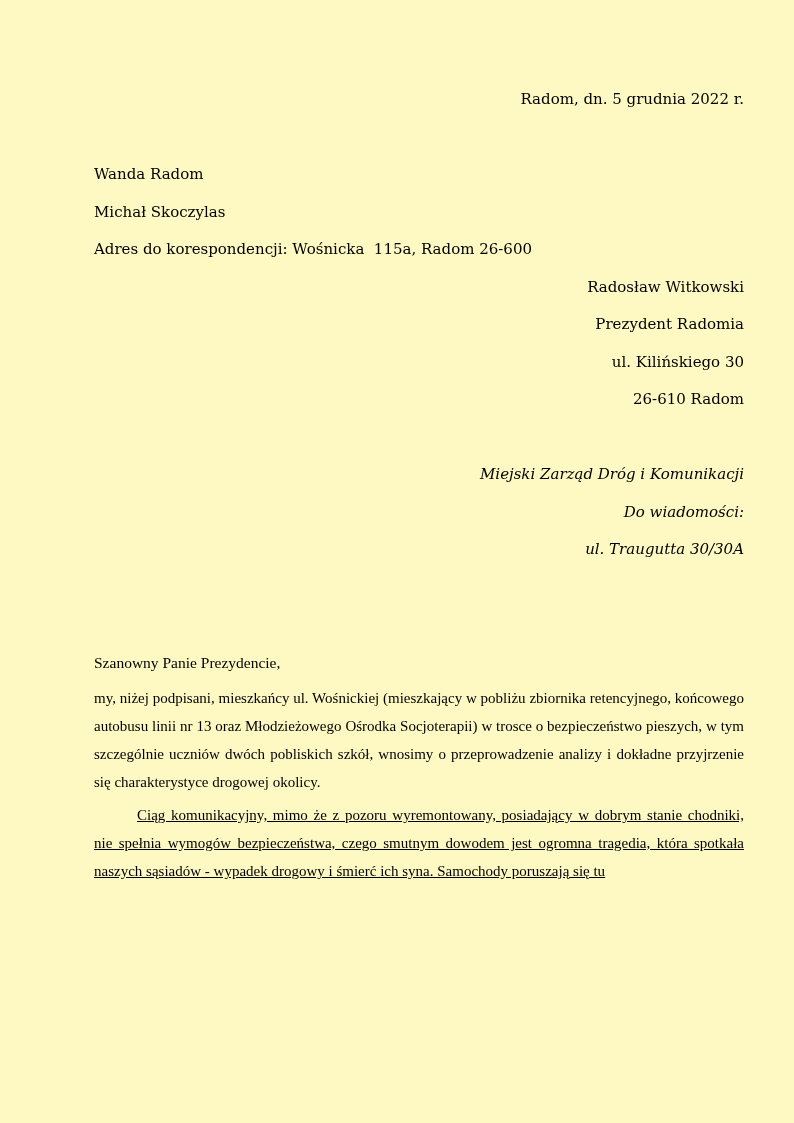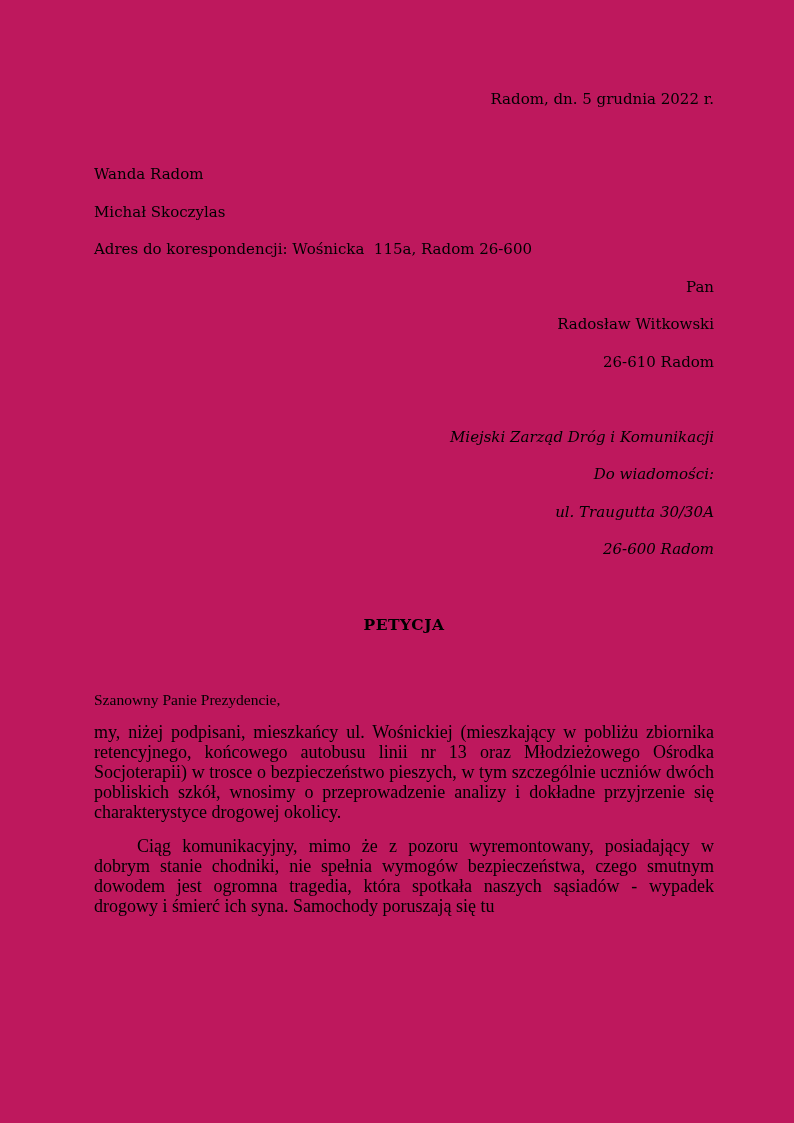--- a/index.html
+++ b/index.html
@@ -5,22 +5,22 @@
   html, body {
     margin: 0;
     padding: 0;
     background: #ffffff;
   }
   .page {
     position: relative;
     width: 794px;
     height: 1123px;
     box-sizing: border-box;
-    padding: 81px 80px 0 94px;
-    background: #be185d;
+    padding: 81px 50px 0 94px;
+    background: #fef9c3;
     color: #000000;
     overflow: hidden;
   }
   
   .hline {
     font-family: "DejaVu Serif", serif;
     font-size: 15px;
     height: 37.5px;
     line-height: 37.5px;
     white-space: pre-wrap;
@@ -37,57 +37,57 @@
     font-size: 15.5px;
     letter-spacing: 0.5px;
   }
   .salutation-line {
     font-family: Liberation Serif, serif;
     font-size: 15.5px;
   }
   
   .para {
     font-family: "Liberation Serif", serif;
-    font-size: 18px;
-    line-height: 20px;
+    font-size: 15px;
+    line-height: 28px;
     text-align: justify;
     margin: 3px 0 0 0;
   }
   .para.indent {
     text-indent: 43px;
-    margin-top: 14px;
+    margin-top: 5px;
+    text-decoration: underline;
   }
 </style>
 </head>
 <body>
 
 <div class="page">
 
   <div class="hline right">Radom, dn. 5 grudnia 2022 r.</div>
 
   <div class="blank"></div>
 
   <div class="hline">Wanda Radom</div>
   <div class="hline">Michał Skoczylas</div>
   <div class="hline">Adres do korespondencji: Wośnicka  115a, Radom 26-600</div>
 
-  <div class="hline right">Pan</div>
   <div class="hline right">Radosław Witkowski</div>
+  <div class="hline right">Prezydent Radomia</div>
+  <div class="hline right">ul. Kilińskiego 30</div>
   <div class="hline right">26-610 Radom</div>
 
   <div class="blank"></div>
 
   <div class="hline right italic">Miejski Zarząd Dróg i Komunikacji</div>
   <div class="hline right italic">Do wiadomości:</div>
   <div class="hline right italic">ul. Traugutta 30/30A</div>
-  <div class="hline right italic">26-600 Radom</div>
 
   <div class="blank"></div>
 
-  <div class="hline title-line">PETYCJA</div>
 
   <div class="blank"></div>
 
   <div class="hline salutation-line">Szanowny Panie Prezydencie,</div>
 
   <p class="para">my, niżej podpisani, mieszkańcy ul. Wośnickiej (mieszkający w pobliżu zbiornika retencyjnego, końcowego autobusu linii nr 13 oraz Młodzieżowego Ośrodka Socjoterapii) w trosce o bezpieczeństwo pieszych, w tym szczególnie uczniów dwóch pobliskich szkół, wnosimy o przeprowadzenie analizy i dokładne przyjrzenie się charakterystyce drogowej okolicy.</p>
   <p class="para indent">Ciąg komunikacyjny, mimo że z pozoru wyremontowany, posiadający w dobrym stanie chodniki, nie spełnia wymogów bezpieczeństwa, czego smutnym dowodem jest ogromna tragedia, która spotkała naszych sąsiadów - wypadek drogowy i śmierć ich syna. Samochody poruszają się tu</p>
 
 </div>
 

